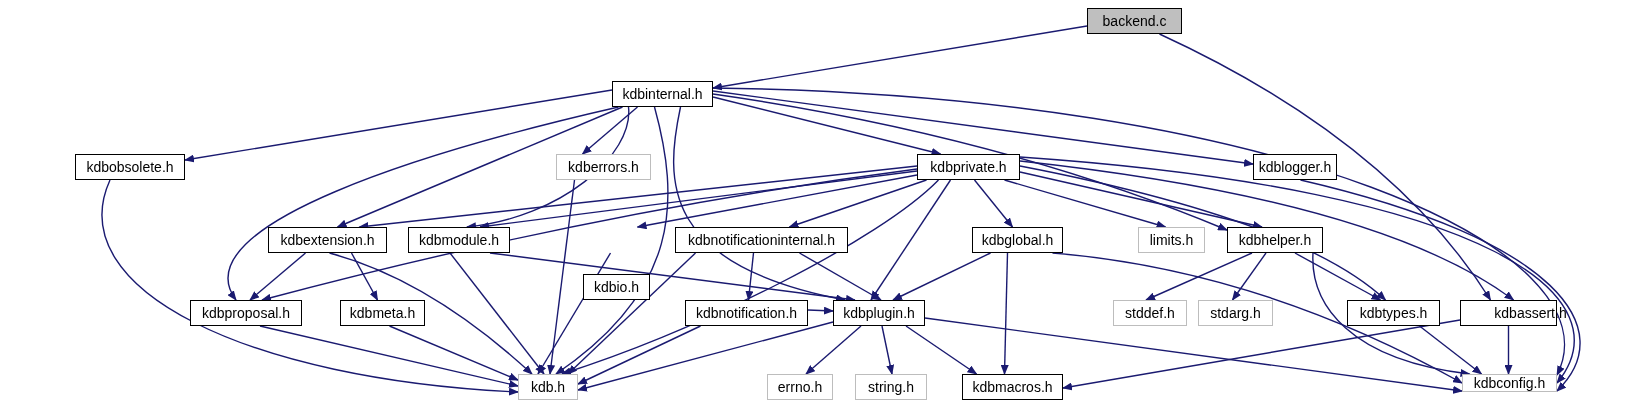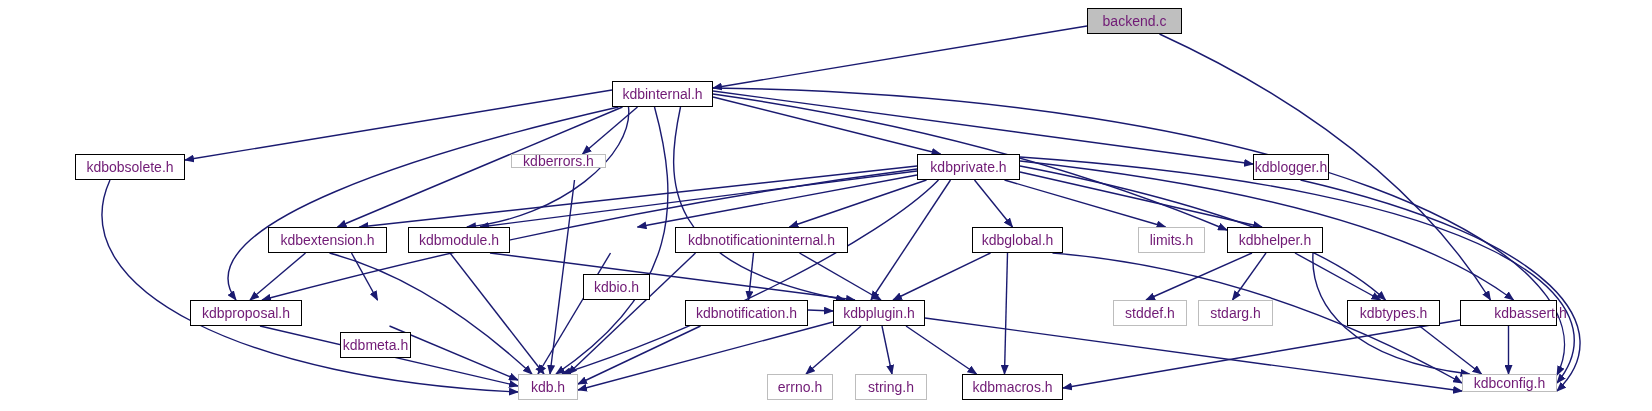--- a/index.html
+++ b/index.html
@@ -1,20 +1,20 @@
 <!DOCTYPE html>
 <html><head>
 <meta charset="utf-8">
 <style>
   html,body{margin:0;padding:0;background:#ffffff;}
   #graph{position:relative;width:1652px;height:411px;background:#ffffff;overflow:hidden;
          font-family:"Liberation Sans","DejaVu Sans",sans-serif;}
   #edges{position:absolute;left:0;top:0;z-index:1;}
   .node{position:absolute;z-index:2;box-sizing:border-box;display:flex;align-items:center;
-        justify-content:center;background:#ffffff;border:1.5px solid #000000;color:#701a75;
+        justify-content:center;background:#ffffff;border:1.5px solid #000000;color:#000000;
         font-size:14px;line-height:1;white-space:nowrap;cursor:pointer;}
   .node.external{border-color:#bdbdbd;cursor:default;}
   .node.current{background:#bfbfbf;border-color:#000000;cursor:default;}
   .edge{fill:none;stroke-width:1.4px;}
 </style>
 </head>
 <body>
 
 <div id="graph">
   <svg id="edges" xmlns="http://www.w3.org/2000/svg" width="1652" height="411">
@@ -78,32 +78,32 @@
       <path d="M906,326 L976.5,374" class="edge" stroke="#1a1a70" marker-end="url(#arrow)"></path>
       <path d="M925,318 L1462,391" class="edge" stroke="#1a1a70" marker-end="url(#arrow)"></path>
       <path d="M1419.5,326 L1481.5,374" class="edge" stroke="#1a1a70" marker-end="url(#arrow)"></path>
       <path d="M1508.5,326 L1508.5,374" class="edge" stroke="#1a1a70" marker-end="url(#arrow)"></path>
       <path d="M1460,320 L1063,388" class="edge" stroke="#1a1a70" marker-end="url(#arrow)"></path>
     </svg>
   <div id="nodes">
       <div class="node current" style="left: 1087px; top: 8px; width: 95px; height: 26px;">backend.c</div>
       <div class="node linked" style="left: 612px; top: 81px; width: 101px; height: 26px;">kdbinternal.h</div>
       <div class="node linked" style="left: 75px; top: 154px; width: 110px; height: 26px;">kdbobsolete.h</div>
-      <div class="node external" style="left: 511px; top: 154px; width: 95px; height: 14px;">kdberrors.h</div>
+      <div class="node external" style="left: 556px; top: 154px; width: 95px; height: 26px;">kdberrors.h</div>
       <div class="node linked" style="left: 917px; top: 154px; width: 103px; height: 26px;">kdbprivate.h</div>
-      <div class="node linked" style="left: 1253px; top: 154px; width: 76px; height: 26px;">kdblogger.h</div>
+      <div class="node linked" style="left: 1253px; top: 154px; width: 84px; height: 26px;">kdblogger.h</div>
       <div class="node linked" style="left: 268px; top: 227px; width: 119px; height: 26px;">kdbextension.h</div>
       <div class="node linked" style="left: 408px; top: 227px; width: 102px; height: 26px;">kdbmodule.h</div>
       <div class="node linked" style="left: 583px; top: 227px; width: 67px; height: 26px; margin-top: 47px;">kdbio.h</div>
       <div class="node linked" style="left: 675px; top: 227px; width: 173px; height: 26px;">kdbnotificationinternal.h</div>
       <div class="node linked" style="left: 972px; top: 227px; width: 91px; height: 26px;">kdbglobal.h</div>
       <div class="node external" style="left: 1138px; top: 227px; width: 67px; height: 26px;">limits.h</div>
       <div class="node linked" style="left: 1227px; top: 227px; width: 96px; height: 26px;">kdbhelper.h</div>
       <div class="node linked" style="left: 190px; top: 300px; width: 112px; height: 26px;">kdbproposal.h</div>
-      <div class="node linked" style="left: 340px; top: 300px; width: 71px; height: 26px; margin-top: 32px;">kdbmeta.h</div>
+      <div class="node linked" style="left: 340px; top: 300px; width: 85px; height: 26px;">kdbmeta.h</div>
       <div class="node linked" style="left: 685px; top: 300px; width: 123px; height: 26px;">kdbnotification.h</div>
       <div class="node linked" style="left: 833px; top: 300px; width: 92px; height: 26px;">kdbplugin.h</div>
       <div class="node external" style="left: 1113px; top: 300px; width: 74px; height: 26px;">stddef.h</div>
       <div class="node external" style="left: 1198px; top: 300px; width: 75px; height: 26px;">stdarg.h</div>
       <div class="node linked" style="left: 1347px; top: 300px; width: 93px; height: 26px;">kdbtypes.h</div>
       <div class="node linked" style="left: 1460px; top: 300px; width: 97px; height: 26px; padding-left: 44px;">kdbassert.h</div>
       <div class="node external" style="left: 518px; top: 374px; width: 60px; height: 26px;">kdb.h</div>
       <div class="node external" style="left: 767px; top: 374px; width: 66px; height: 26px;">errno.h</div>
       <div class="node external" style="left: 855px; top: 374px; width: 72px; height: 26px;">string.h</div>
       <div class="node linked" style="left: 962px; top: 374px; width: 101px; height: 26px;">kdbmacros.h</div>

